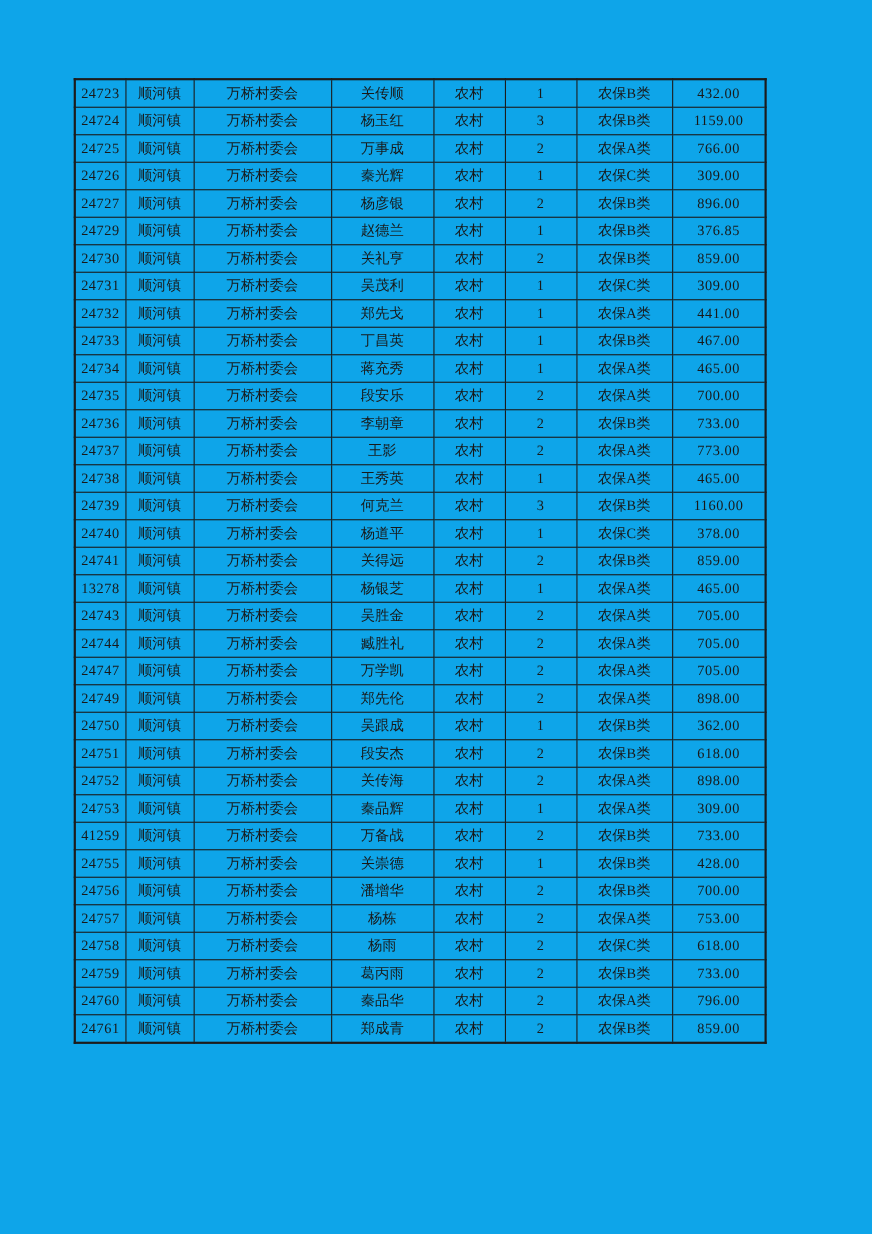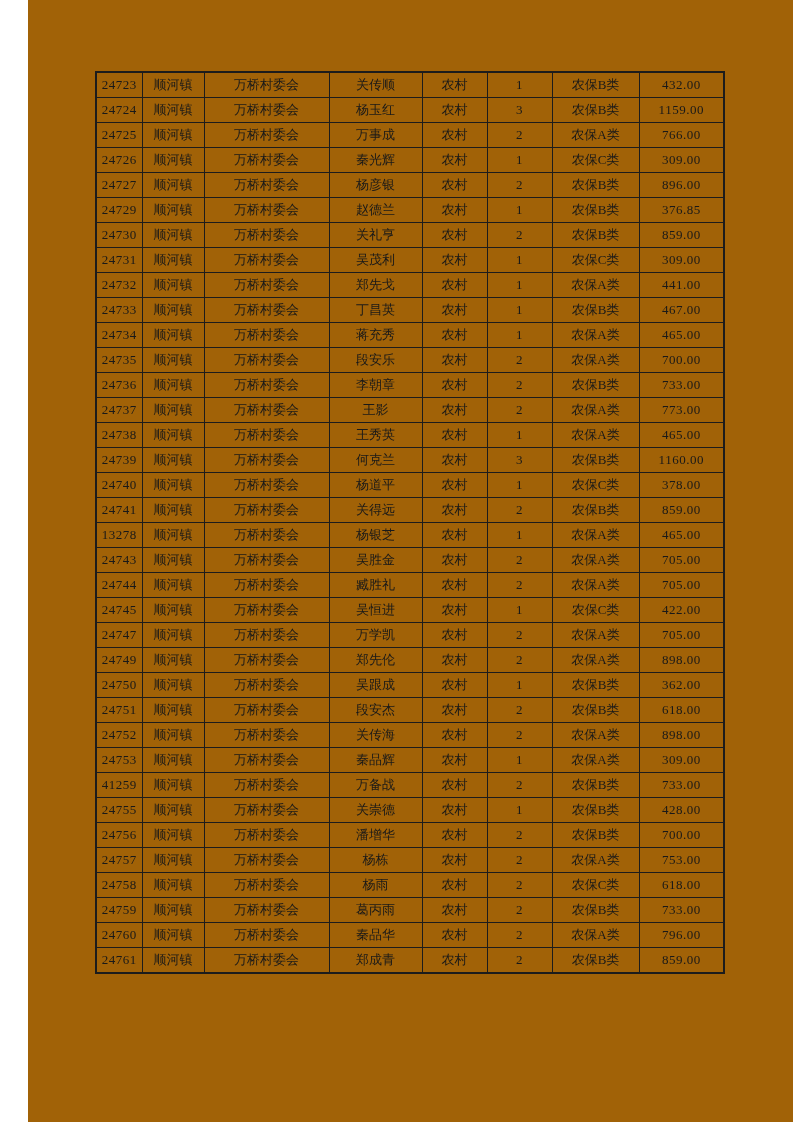--- a/index.html
+++ b/index.html
@@ -9,22 +9,21 @@
   body {
     width: 793px;
     height: 1122px;
     background: #ffffff;
     position: relative;
     font-family: "Liberation Serif", "DejaVu Serif", serif;
   }
   .page {
     position: absolute;
     inset: 0;
-    background: #a16207;
-    margin-left: 28px;
+    background: #0ea5e9;
   }
   table.data-table {
     position: absolute;
     left: 67px;
     top: 71px;
     width: 628px;
     border-collapse: collapse;
     table-layout: fixed;
     border: 2px solid #1c1c1c;
   }
@@ -275,30 +274,20 @@
           <td class="cell-serial-number">24744</td>
           <td class="cell-town">顺河镇</td>
           <td class="cell-village-committee">万桥村委会</td>
           <td class="cell-person-name">臧胜礼</td>
           <td class="cell-residence-type">农村</td>
           <td class="cell-person-count">2</td>
           <td class="cell-insurance-category">农保A类</td>
           <td class="cell-amount">705.00</td>
         </tr>
         <tr>
-          <td class="cell-serial-number">24745</td>
-          <td class="cell-town">顺河镇</td>
-          <td class="cell-village-committee">万桥村委会</td>
-          <td class="cell-person-name">吴恒进</td>
-          <td class="cell-residence-type">农村</td>
-          <td class="cell-person-count">1</td>
-          <td class="cell-insurance-category">农保C类</td>
-          <td class="cell-amount">422.00</td>
-        </tr>
-        <tr>
           <td class="cell-serial-number">24747</td>
           <td class="cell-town">顺河镇</td>
           <td class="cell-village-committee">万桥村委会</td>
           <td class="cell-person-name">万学凯</td>
           <td class="cell-residence-type">农村</td>
           <td class="cell-person-count">2</td>
           <td class="cell-insurance-category">农保A类</td>
           <td class="cell-amount">705.00</td>
         </tr>
         <tr>

